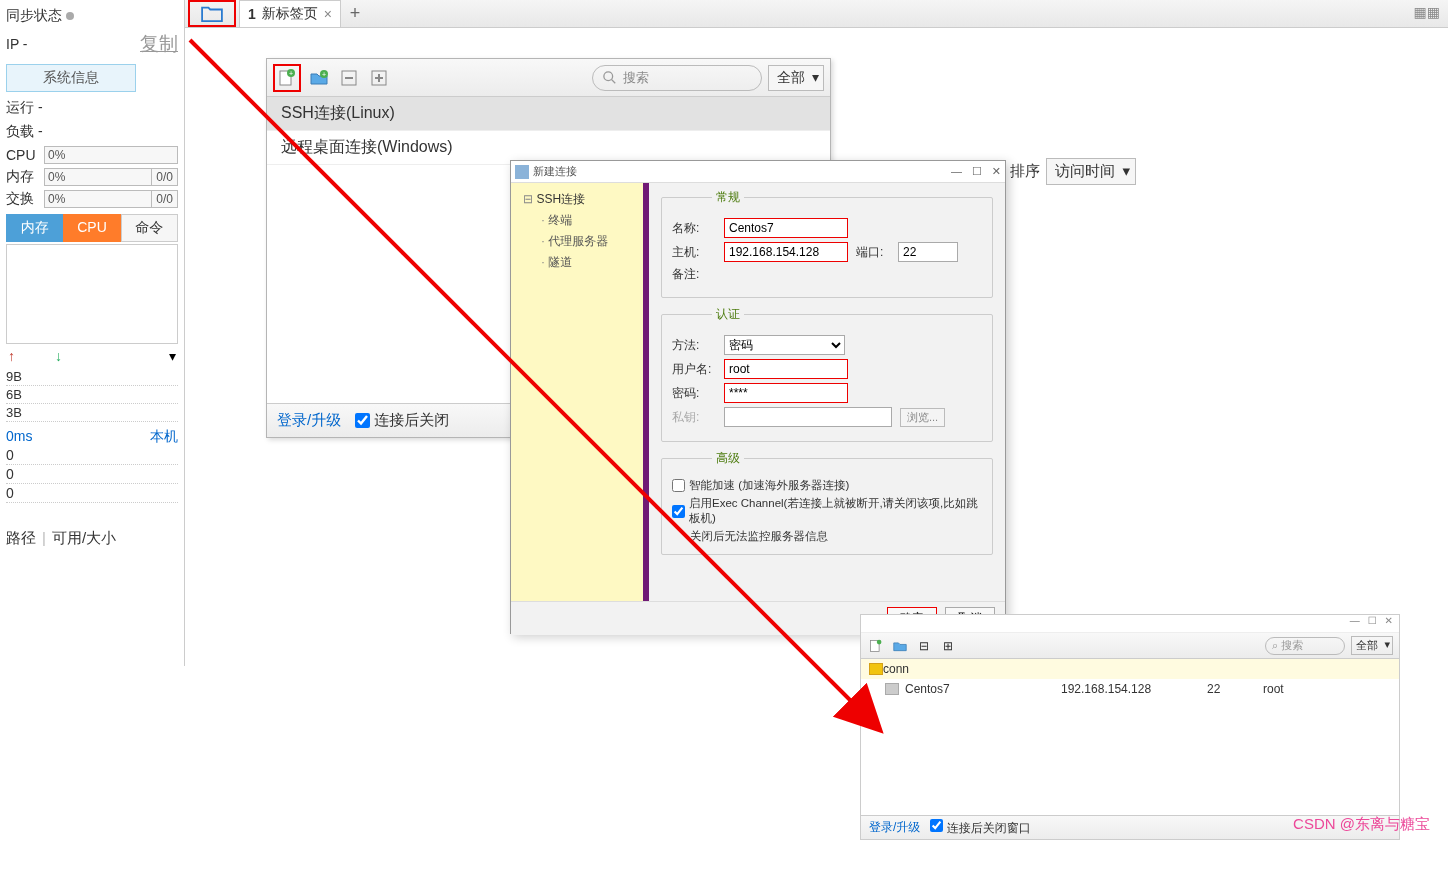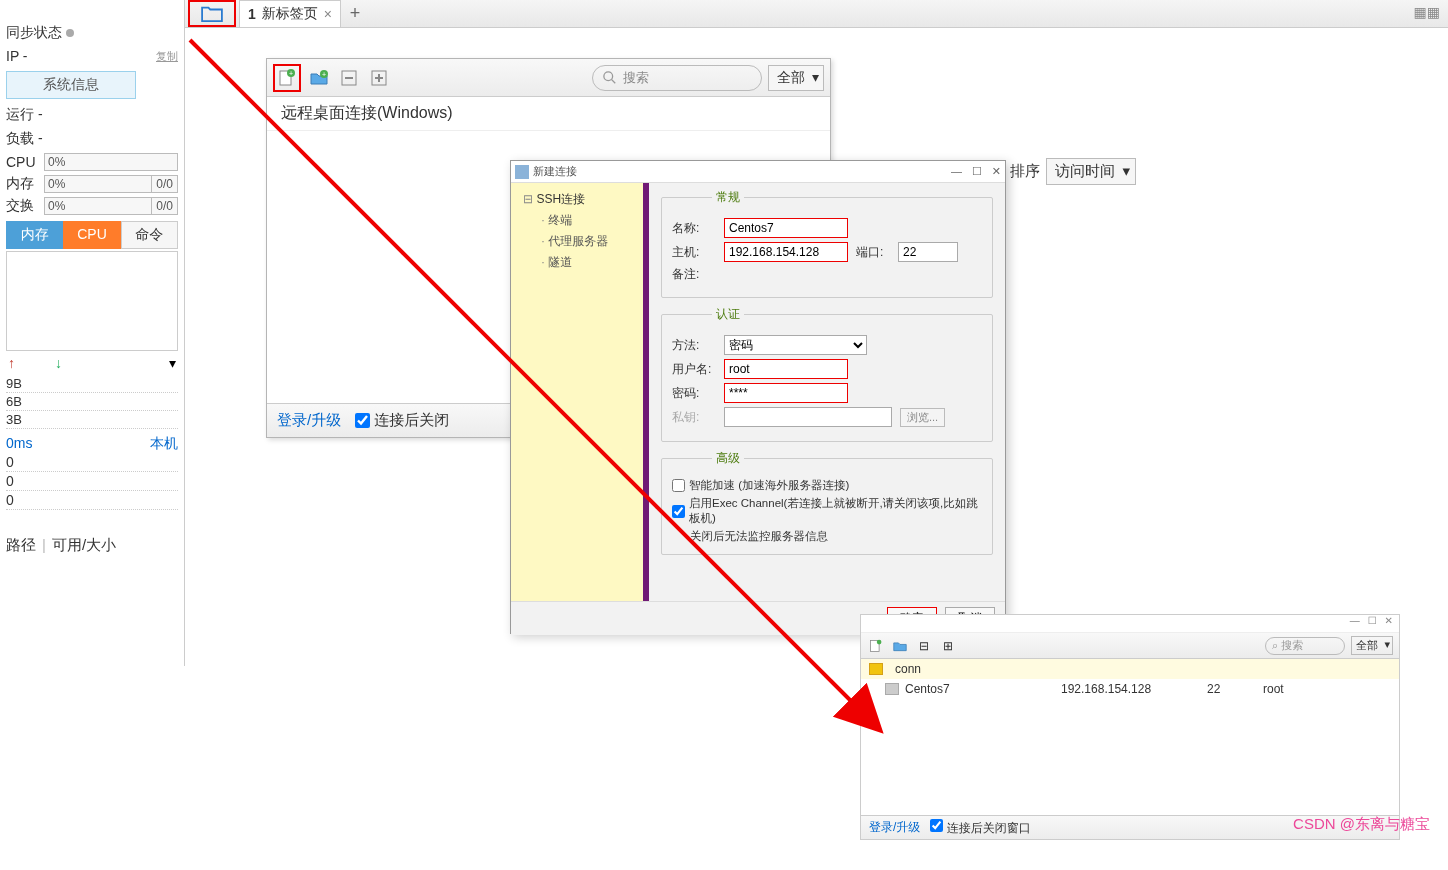--- a/index.html
+++ b/index.html
@@ -9,24 +9,24 @@
 .tabbar { position: absolute; top: 0; left: 185; width: 1263px; height: 28px; background: linear-gradient(#f5f5f5,#e8e8e8); border-bottom: 1px solid #ccc; display: flex; align-items: stretch; left: 185px; }
 .tabbar .folderbtn { width: 48px; display: flex; align-items: center; justify-content: center; border: 2px solid #e00; margin: 0 3px; }
 .tabbar .folderbtn svg { width: 22px; height: 18px; }
 .tabbar .tab { background: #fff; border: 1px solid #ccc; border-bottom: none; padding: 4px 8px; display: flex; align-items: center; gap: 6px; font-size: 14px; }
 .tabbar .tab .num { font-weight: bold; }
 .tabbar .tab .close { color: #888; cursor: pointer; }
 .tabbar .plus { width: 28px; display: flex; align-items: center; justify-content: center; color: #666; font-size: 18px; }
 .tabbar .grid-icon { margin-left: auto; padding: 4px 8px; color: #888; font-size: 14px; }
 
 
-.sidebar { position: absolute; top: 0; left: 0; width: 185px; height: 666px; border-right: 1px solid #ccc; background: #fff; padding: 21px 6px; font-size: 14px; color: #333; }
+.sidebar { position: absolute; top: 0; left: 0; width: 185px; height: 666px; border-right: 1px solid #ccc; background: #fff; padding: 4px 6px; font-size: 14px; color: #333; }
 .sidebar .row { display: flex; justify-content: space-between; align-items: center; padding: 3px 0; }
 .sidebar .syncdot { width: 8px; height: 8px; background: #aaa; border-radius: 50%; display: inline-block; }
-.sidebar .copy { color: #999; font-size: 11px; text-decoration: underline; }
+.sidebar .copy { color: #999; font-size: 19px; text-decoration: underline; }
 .sidebar .sysbtn { display: block; width: 130px; margin: 4px 0; padding: 4px 0; text-align: center; border: 1px solid #9bd1ec; background: #e8f4fb; color: #555; }
 .sidebar .metric-row { display: flex; align-items: center; padding: 2px 0; }
 .sidebar .metric-row .lbl { width: 38px; }
 .sidebar .metric-row .bar { flex: 1; height: 18px; border: 1px solid #bbb; background: #f7f7f7; position: relative; font-size: 12px; padding-left: 3px; line-height: 16px; color: #555; }
 .sidebar .metric-row .bar.split { display: flex; }
 .sidebar .metric-row .bar.split span:first-child { flex: 1; }
 .sidebar .metric-row .bar.split span:last-child { border-left: 1px solid #bbb; padding: 0 4px; }
 .sidebar .tabs3 { display: flex; margin-top: 4px; }
 .sidebar .tabs3 div { flex: 1; text-align: center; padding: 4px 0; border: 1px solid #ccc; font-size: 14px; background: #f6f6f6; }
 .sidebar .tabs3 .active { background: #ff7c2a; color: #fff; border-color: #ff7c2a; }
@@ -94,21 +94,21 @@
 .dlg .btns button.ok { border: 1.5px solid #e00; }
 
 
 .connlist { position: absolute; top: 614px; left: 860px; width: 540px; height: 226px; border: 1px solid #ccc; background: #fff; font-size: 12px; }
 .connlist .tb2 { height: 18px; background: #fff; border-bottom: 1px solid #eee; display:flex; justify-content:flex-end; gap:8px; padding:0 6px; color:#888; font-size:10px;}
 .connlist .tb3 { height: 26px; background: linear-gradient(#f8f8f8,#ececec); border-bottom: 1px solid #ccc; display: flex; align-items: center; padding: 0 6px; gap: 6px; }
 .connlist .tb3 .smicon { width: 18px; height: 18px; display:flex;align-items:center;justify-content:center; }
 .connlist .tb3 .search2 { margin-left: auto; border: 1px solid #bbb; border-radius: 10px; height: 18px; width: 80px; padding: 0 6px; color: #999; font-size: 11px; display:flex;align-items:center;gap:3px; }
 .connlist .tb3 .flt2 { border: 1px solid #bbb; padding: 1px 14px 1px 4px; font-size: 11px; position:relative; }
 .connlist .tb3 .flt2:after { content:"▾"; position:absolute; right:2px; }
-.connlist .folder { padding: 3px 8px; background: #fffbe0; display:flex; align-items:center; gap:12px; }
+.connlist .folder { padding: 3px 8px; background: #fffbe0; display:flex; align-items:center; gap:0; }
 .connlist .folder .ficon { width:14px;height:12px;background:#f1c40f;border:1px solid #d4a017; }
 .connlist .item { display: flex; padding: 3px 8px 3px 24px; align-items: center; gap:6px; }
 .connlist .item .sicon { width:14px;height:12px;background:#ccc;border:1px solid #aaa; }
 .connlist .item span { margin-right: 20px; }
 .connlist .foot2 { position: absolute; bottom: 0; left: 0; right: 0; height: 24px; background: linear-gradient(#f8f8f8,#ececec); border-top: 1px solid #ccc; display: flex; align-items: center; padding: 0 8px; gap: 10px; font-size: 12px; }
 .connlist .foot2 .lg { color: #0066cc; }
 
 
 .arrow-overlay { position: absolute; top: 0; left: 0; pointer-events: none; }
 
@@ -226,20 +226,21 @@
     <div class="search">
         <svg viewBox="0 0 16 16">
           <circle cx="6" cy="6" r="5" fill="none" stroke="#999" stroke-width="1.5"></circle>
           <line x1="10" y1="10" x2="14" y2="14" stroke="#999" stroke-width="1.5"></line>
         </svg>
         <span>搜索</span>
       </div>
     <div class="filter">全部</div>
   </div>
   <div class="menu">
+    <div class="mi sel">SSH连接(Linux)</div>
     <div class="mi">远程桌面连接(Windows)</div>
   </div>
   <div class="footer">
     <span class="lg">登录/升级</span>
     <label class="chk">
         <input type="checkbox" checked="" style="">
         <span>连接后关闭</span>
       </label>
   </div>
 </div>
@@ -280,21 +281,21 @@
             <input type="text" style="width: 60px;" value="22">
           </div>
         <div class="frow" style="align-items:flex-start">
             <span class="flbl">备注:</span>
           </div>
       </fieldset>
       <fieldset>
         <legend>认证</legend>
         <div class="frow">
             <span class="flbl">方法:</span>
-            <select style="width:143px"><option>密码</option></select>
+            <select style="width:121px"><option>密码</option></select>
           </div>
         <div class="frow">
             <span class="flbl">用户名:</span>
             <input type="text" class="hl" style="width: 124px;" value="root">
           </div>
         <div class="frow">
             <span class="flbl">密码:</span>
             <input type="text" class="hl" style="width: 124px;" value="****">
           </div>
         <div class="frow">

